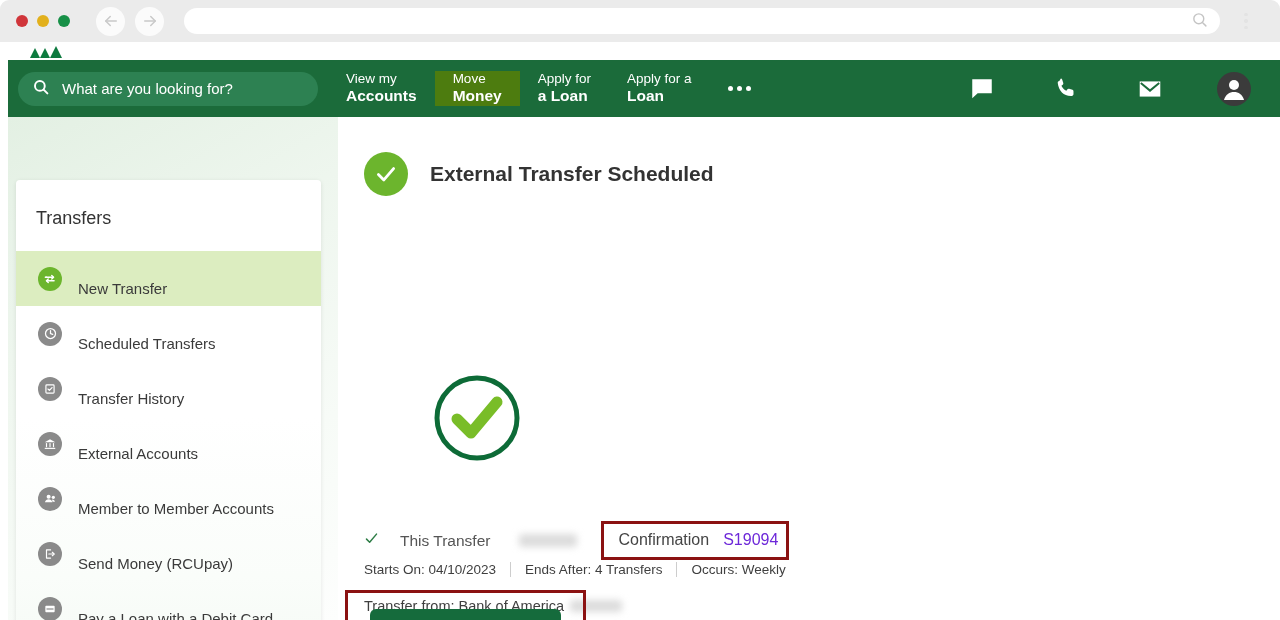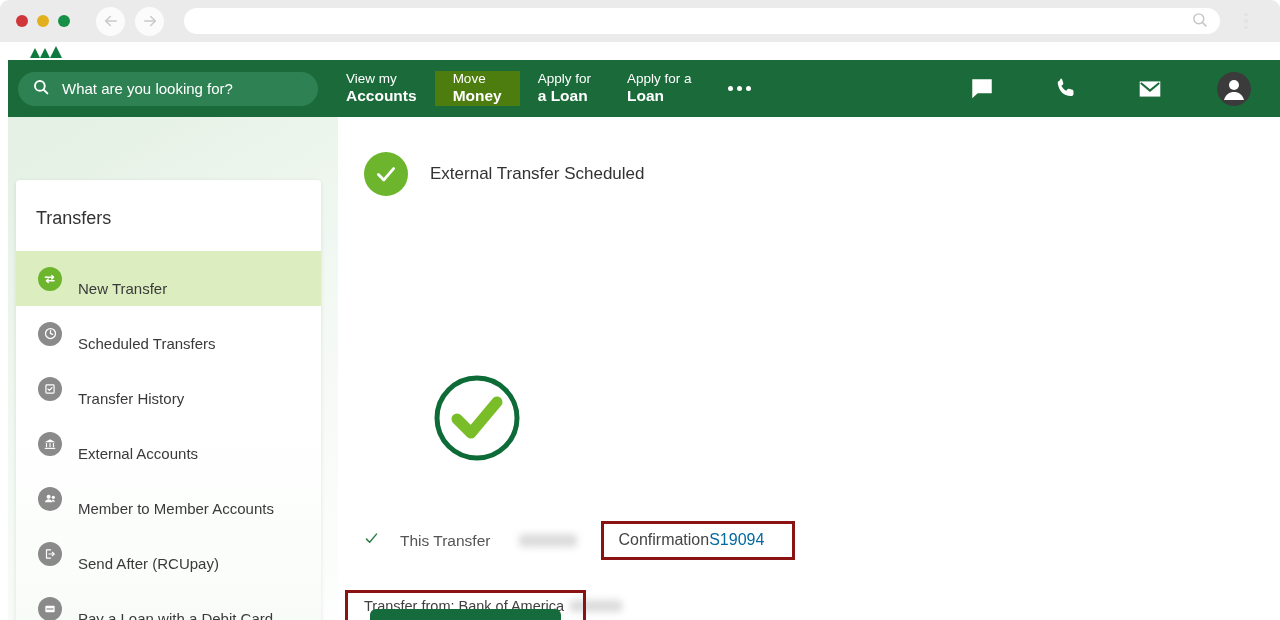--- a/index.html
+++ b/index.html
@@ -119,41 +119,41 @@
   .sideitem.active .sideicon { background: #6cb52d; }
 
   
   .main { position: absolute; top: 0; left: 330px; width: 950px; height: 503px; background: #fff; }
 
   .page-head { display: flex; align-items: center; gap: 22px; padding: 35px 0 0 26px; }
   .badge-check {
     width: 44px; height: 44px; border-radius: 50%; background: #6cb52d;
     display: flex; align-items: center; justify-content: center;
   }
-  .page-title { font-size: 17px; color: #333; font-weight: 400; }
+  .page-title { font-size: 21px; color: #333; font-weight: 700; }
 
   .big-check { position: absolute; top: 255px; left: 93px; }
 
   .confrow {
     position: absolute; top: 404px; left: 26px;
     display: flex; align-items: center;
   }
   .conf-left { display: flex; align-items: center; gap: 21px; font-size: 15.5px; color: #555; }
   .blur { display: inline-block; border-radius: 3px; }
   .blur.b1 { width: 58px; height: 13px; background: #dcdcdc; filter: blur(3.5px); margin-left: 8px; }
   .blur.b2 { width: 52px; height: 12px; background: #dcdcdc; filter: blur(3.5px); margin-left: 6px; }
 
   .conf-box {
     margin-left: 24px;
     border: 3px solid #8b1212;
-    padding: 7px 28px 8px 14px;
-    display: flex; align-items: center; gap: 0;
+    padding: 7px 8px 8px 14px;
+    display: flex; align-items: center; gap: 14px;
     font-size: 16px; color: #444;
   }
-  .conf-box .num { color: #0369a1; }
+  .conf-box .num { color: #6d28d9; }
 
   .metarow {
     position: absolute; top: 445px; left: 26px;
     display: flex; align-items: center; font-size: 13.5px; color: #3f3f3f;
   }
   .metarow .sep { width: 1px; height: 15px; background: #cdcdcd; margin: 0 14px; }
 
   .fromline { position: absolute; top: 481px; left: 26px; font-size: 14.5px; color: #3f3f3f; display:flex; align-items:center; }
 
   .btn-box {
@@ -356,21 +356,21 @@
       </div>
 
       <div class="sideitem">
         <span class="sideicon">
           <svg width="14" height="14" viewBox="0 0 24 24" fill="none" stroke="#ffffff" stroke-width="2" stroke-linecap="round" stroke-linejoin="round">
             <path d="M13 5H6v14h7"></path>
             <line x1="10" y1="12" x2="19" y2="12"></line>
             <polyline points="16,9 19,12 16,15"></polyline>
           </svg>
         </span>
-        <span class="label">Send After (RCUpay)</span>
+        <span class="label">Send Money (RCUpay)</span>
       </div>
 
       <div class="sideitem">
         <span class="sideicon">
           <svg width="14" height="14" viewBox="0 0 24 24" fill="#ffffff">
             <rect x="4" y="6.5" width="16" height="11" rx="1.5"></rect>
             <rect x="6" y="11" width="12" height="2" fill="#8a8a8a"></rect>
           </svg>
         </span>
         <span class="label">Pay a Loan with a Debit Card</span>
@@ -405,20 +405,27 @@
           <span>This Transfer</span>
           <span class="blur b1"></span>
         </div>
 
         <div class="conf-box">
           <span>Confirmation</span>
           <span class="num">S19094</span>
         </div>
       </div>
 
+      <div class="metarow">
+        <span>Starts On: 04/10/2023</span>
+        <span class="sep"></span>
+        <span>Ends After: 4 Transfers</span>
+        <span class="sep"></span>
+        <span>Occurs: Weekly</span>
+      </div>
 
       <div class="fromline">
         <span>Transfer from: Bank of America</span>
         <span class="blur b2"></span>
       </div>
 
       <div class="btn-box">
         <button class="btn">Start another transfer</button>
       </div>
 

